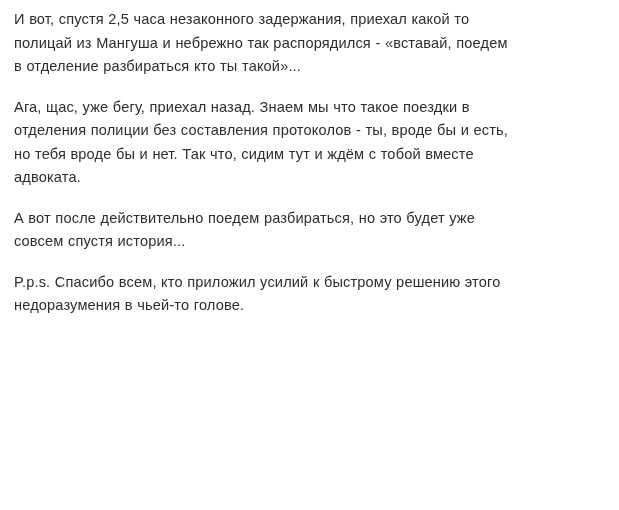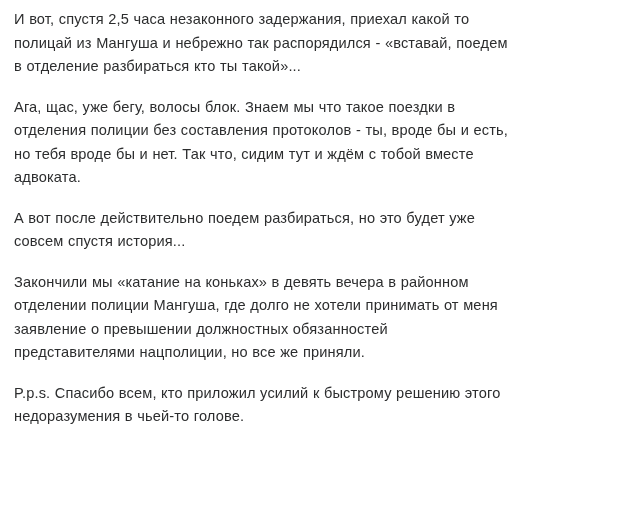--- a/index.html
+++ b/index.html
@@ -31,17 +31,16 @@
   }
   .para:last-child {
     margin-bottom: 8px;
   }
 </style>
 </head>
 <body>
 
 <div id="post">
   <p class="para">И вот, спустя 2,5 часа незаконного задержания, приехал какой то полицай из Мангуша и небрежно так распорядился - «вставай, поедем в отделение разбираться кто ты такой»...</p>
-  <p class="para">Ага, щас, уже бегу, волосы блок. Знаем мы что такое поездки в отделения полиции без составления протоколов - ты, вроде бы и есть, но тебя вроде бы и нет. Так что, сидим тут и ждём с тобой вместе адвоката.</p>
+  <p class="para">Ага, щас, уже бегу, приехал назад. Знаем мы что такое поездки в отделения полиции без составления протоколов - ты, вроде бы и есть, но тебя вроде бы и нет. Так что, сидим тут и ждём с тобой вместе адвоката.</p>
   <p class="para">А вот после действительно поедем разбираться, но это будет уже совсем спустя история...</p>
-  <p class="para">Закончили мы «катание на коньках» в девять вечера в районном отделении полиции Мангуша, где долго не хотели принимать от меня заявление о превышении должностных обязанностей представителями нацполиции, но все же приняли.</p>
   <p class="para">P.p.s. Спасибо всем, кто приложил усилий к быстрому решению этого недоразумения в чьей-то голове.</p>
 </div>
 
 </body></html>

